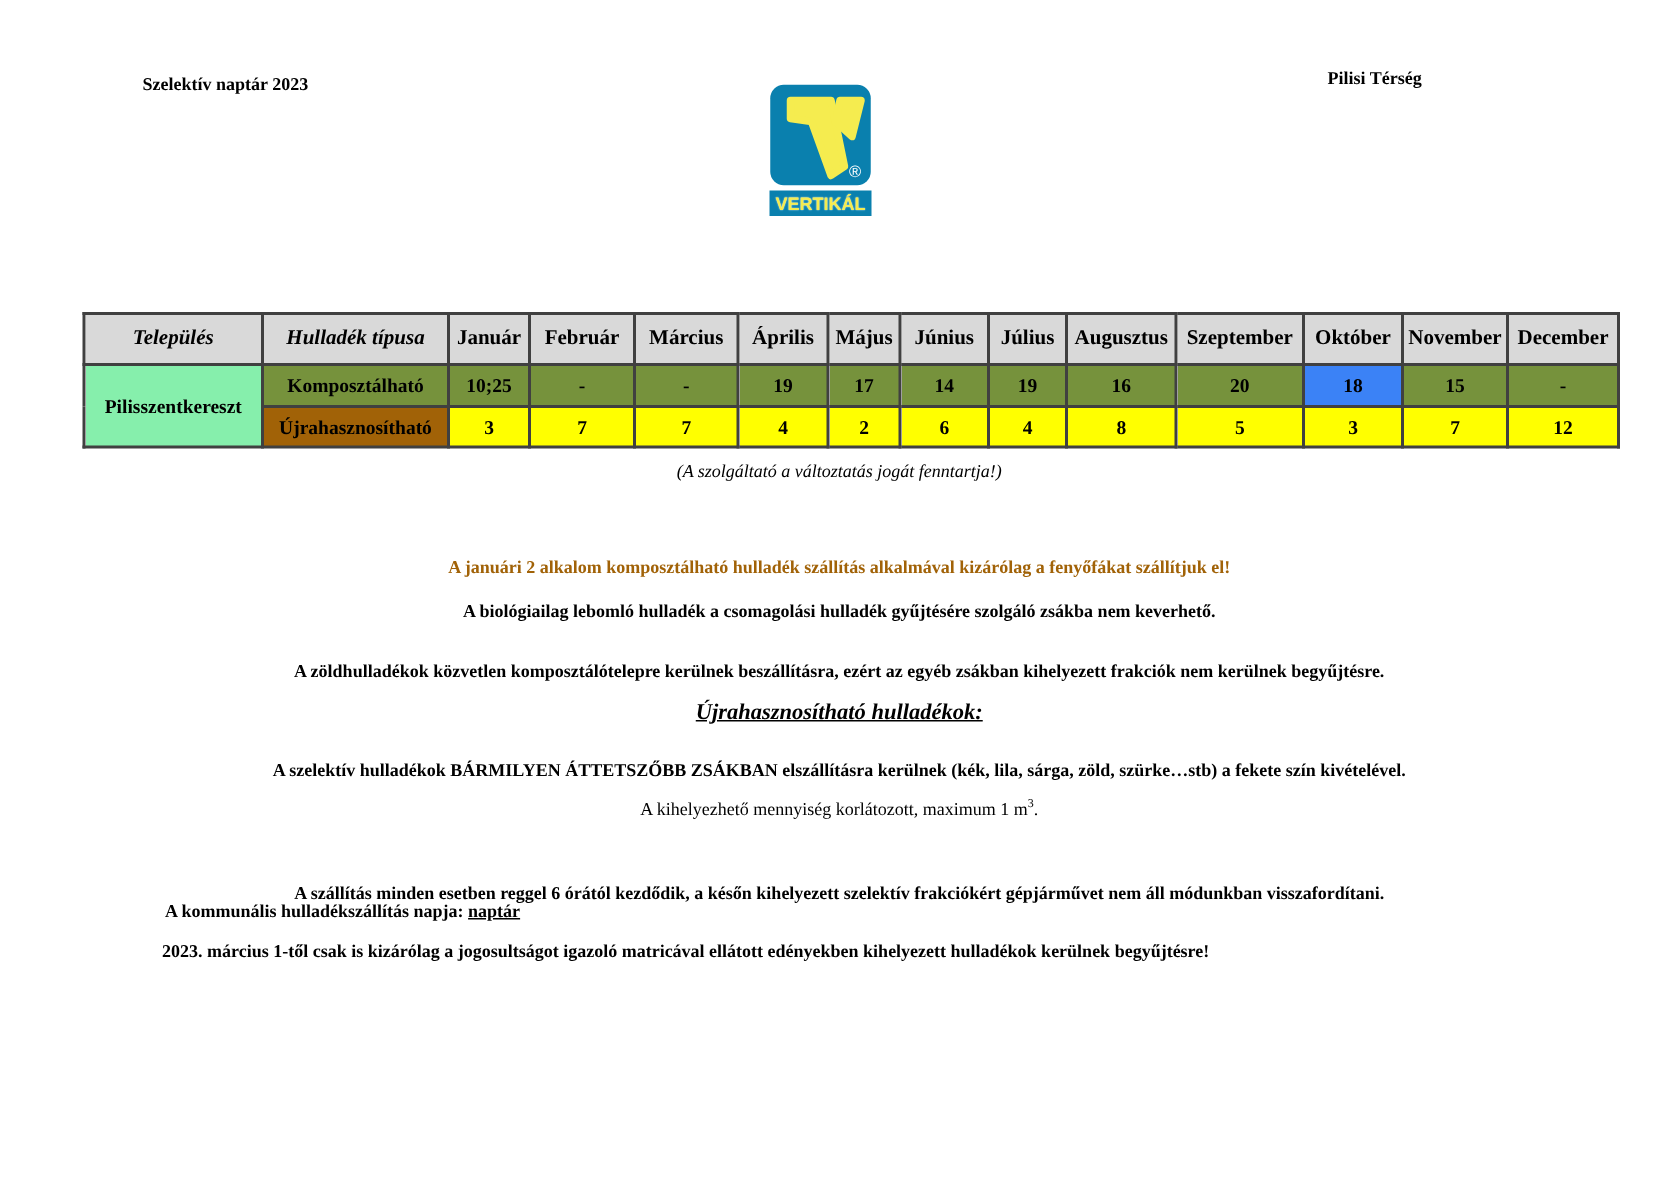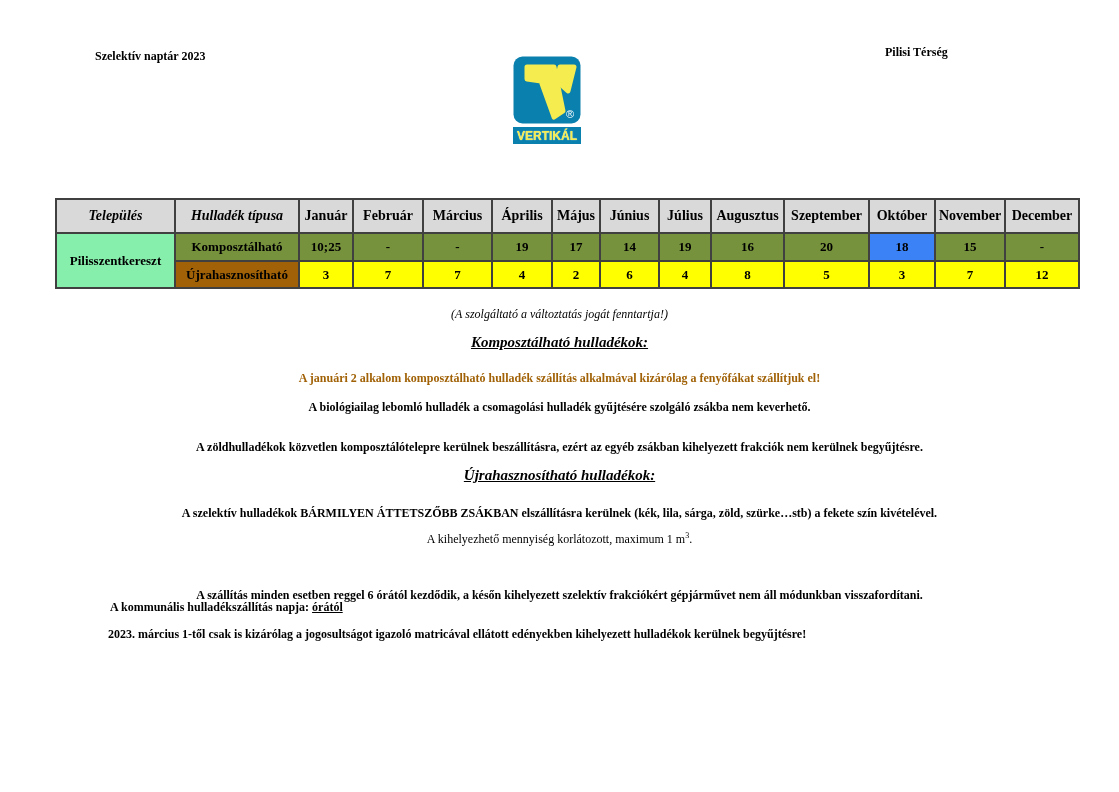--- a/index.html
+++ b/index.html
@@ -56,21 +56,21 @@
     font-weight: bold;
     font-size: 12px;
     color: #f5ec4f;
     letter-spacing: 0px;
     text-shadow: 0 0 1px #ffffff;
   }
 
   
   .cal-table {
     position: absolute;
-    left: 55px; top: 198px;
+    left: 55px; top: 208px;
     border-collapse: collapse;
     table-layout: fixed;
     width: 1023px;
   }
   .cal-table th, .cal-table td {
     border: 2px solid #404040;
     text-align: center;
     vertical-align: middle;
     overflow: hidden;
     padding: 0 1px;
@@ -226,39 +226,36 @@
         <td style="background:#FFFF00">5</td>
         <td style="background:#FFFF00">3</td>
         <td style="background:#FFFF00">7</td>
         <td style="background:#FFFF00">12</td>
       </tr>
     </tbody>
   </table>
 
   <div class="note note-disclaimer">(A szolgáltató a változtatás jogát fenntartja!)</div>
 
-  <div class="sec-title sec1-title">
-    <span>Komposztálható hulladékok: </span>
-  </div>
 
   <div class="note note-red">A januári 2 alkalom komposztálható hulladék szállítás alkalmával kizárólag a fenyőfákat szállítjuk el!</div>
   <div class="note note-b1">A biológiailag lebomló hulladék a csomagolási hulladék gyűjtésére szolgáló zsákba nem keverhető.</div>
   <div class="note note-b2">A zöldhulladékok közvetlen komposztálótelepre kerülnek beszállításra, ezért az egyéb zsákban kihelyezett frakciók nem kerülnek begyűjtésre.</div>
 
   <div class="sec-title sec2-title">
     <span>Újrahasznosítható hulladékok:</span>
   </div>
 
   <div class="note note-b3">A szelektív hulladékok BÁRMILYEN ÁTTETSZŐBB ZSÁKBAN elszállításra kerülnek (kék, lila, sárga, zöld, szürke…stb) a fekete szín kivételével.</div>
 
   <div class="note note-max">
     <span>A kihelyezhető mennyiség korlátozott, maximum 1 m</span><sup>3</sup><span>.</span>
   </div>
 
   <div class="note note-b4">A szállítás minden esetben reggel 6 órától kezdődik, a későn kihelyezett szelektív frakciókért gépjárművet nem áll módunkban visszafordítani.</div>
 
   <div class="note-left note-communal">
-    <span>A kommunális hulladékszállítás napja: </span><span class="underlined">órától</span>
+    <span>A kommunális hulladékszállítás napja: </span><span class="underlined">naptár</span>
   </div>
 
   <div class="note-left note-sticker">2023. március 1-től csak is kizárólag a jogosultságot igazoló matricával ellátott edényekben kihelyezett hulladékok kerülnek begyűjtésre!</div>
 
 </div>
 
 </body></html>

